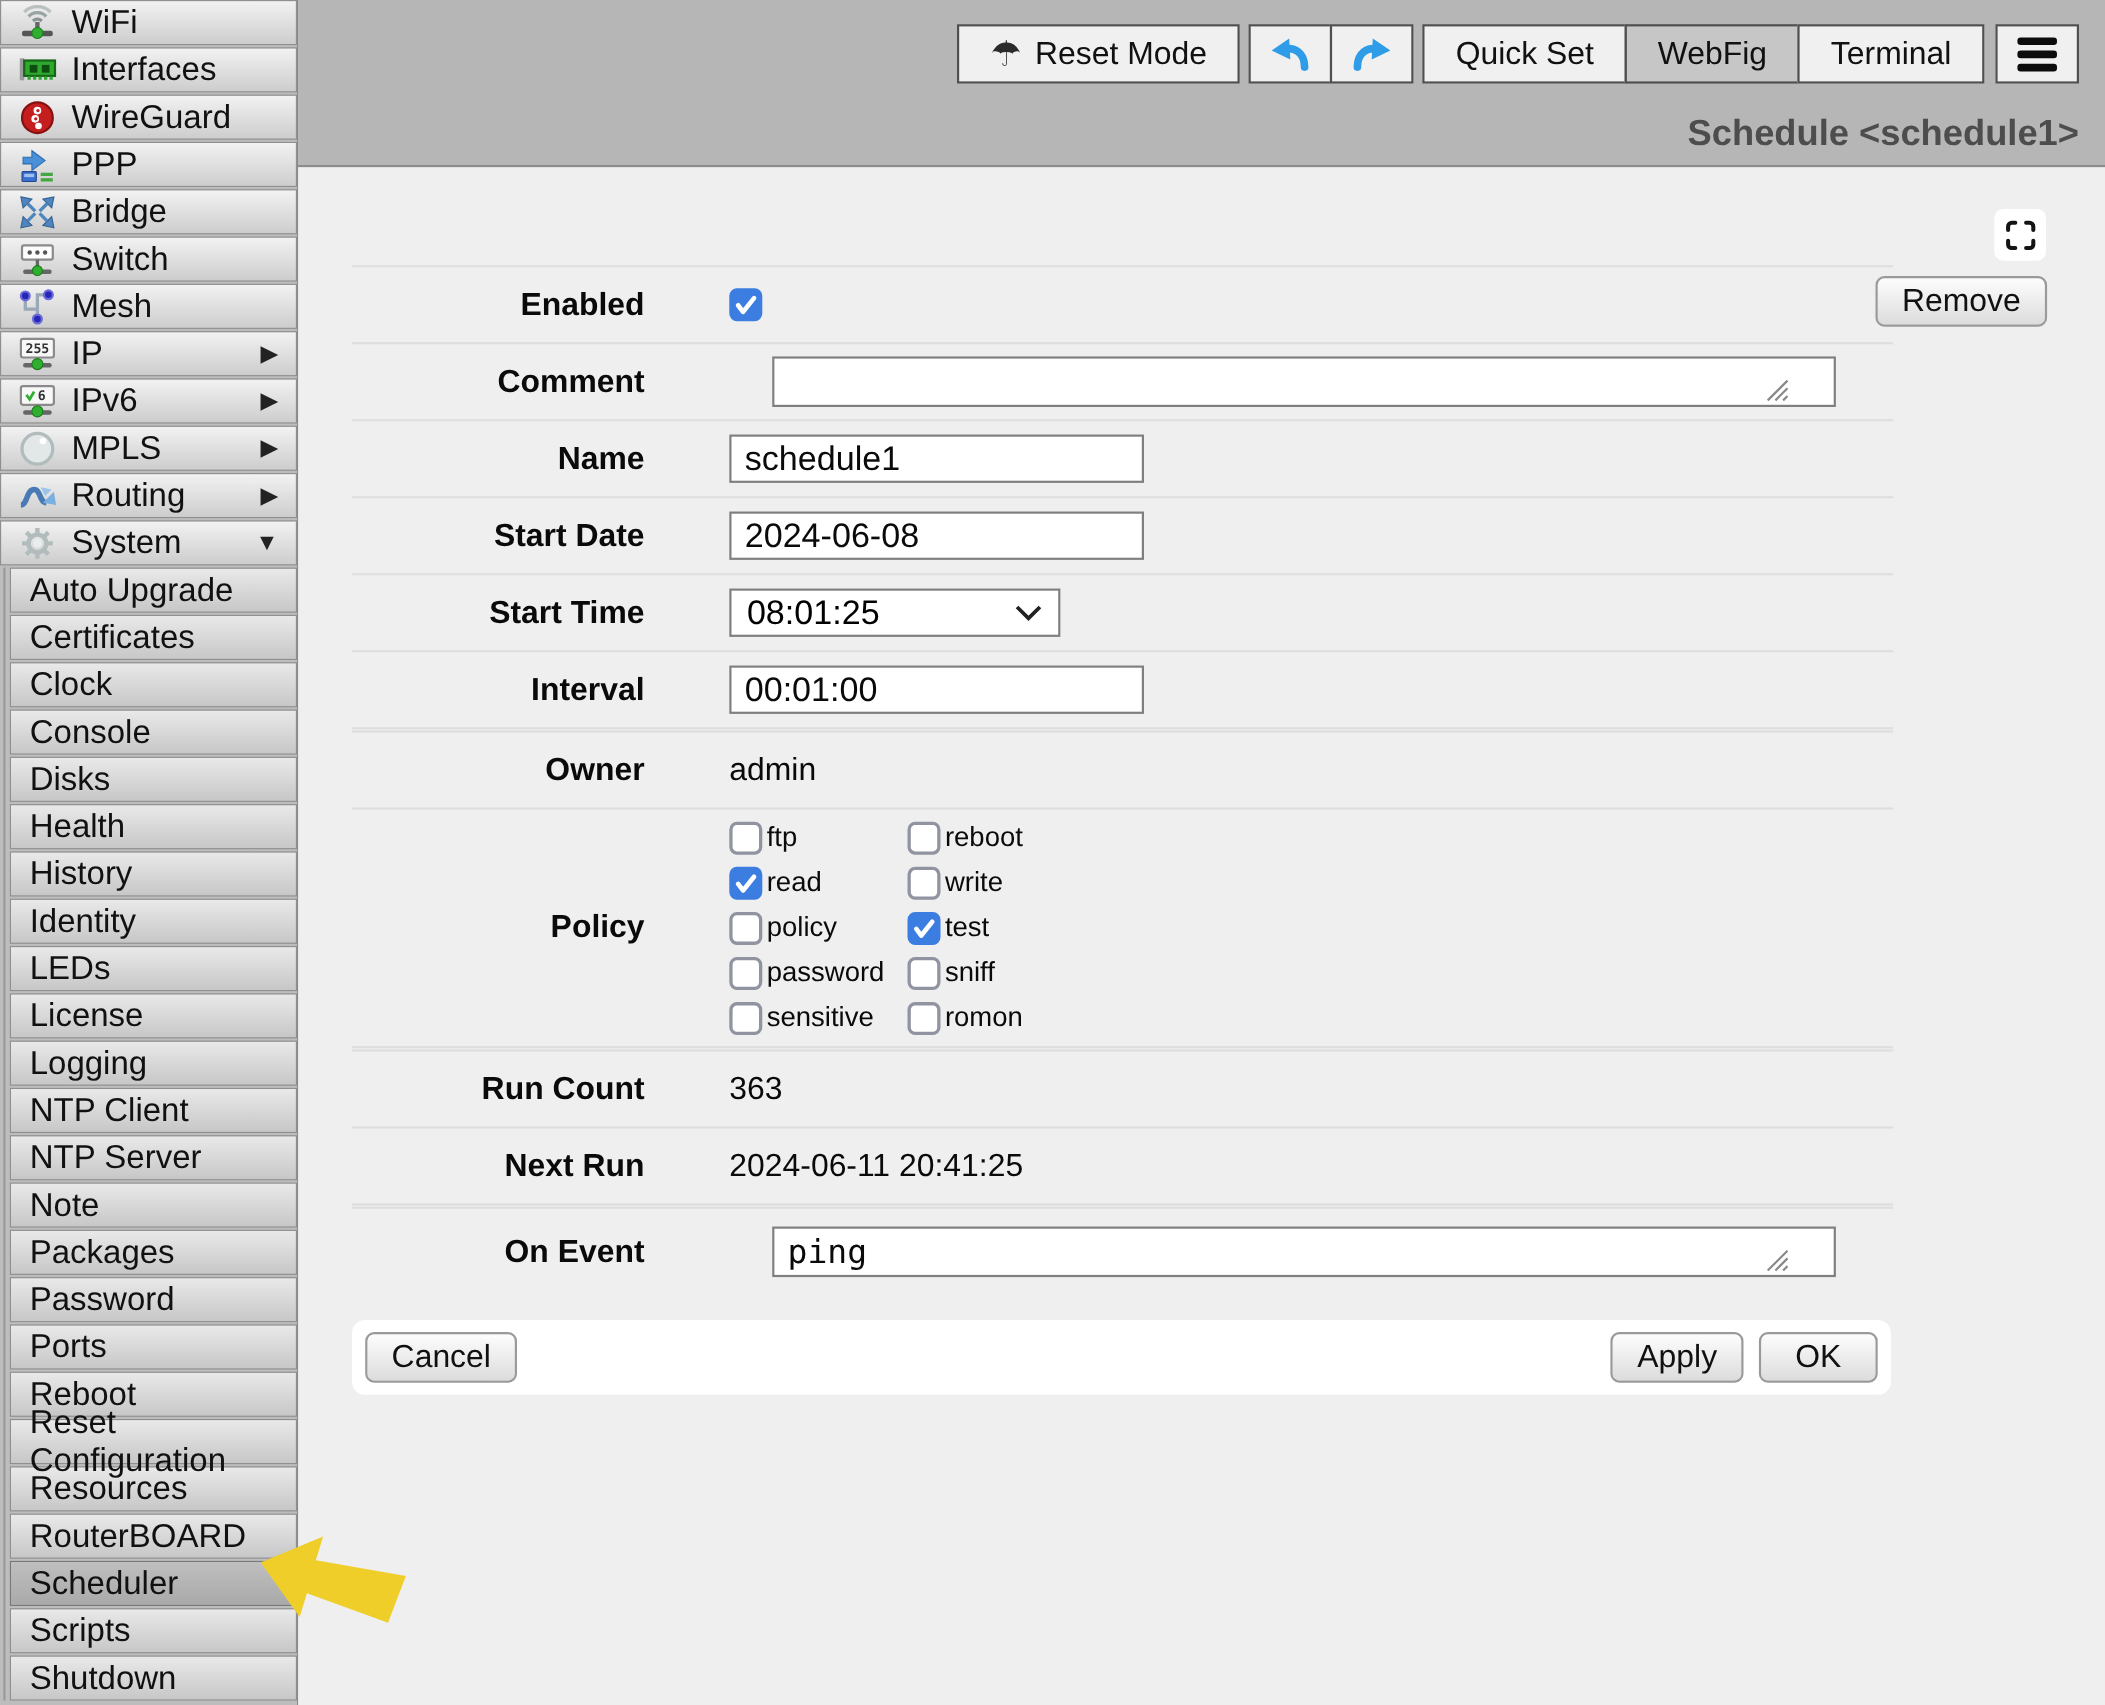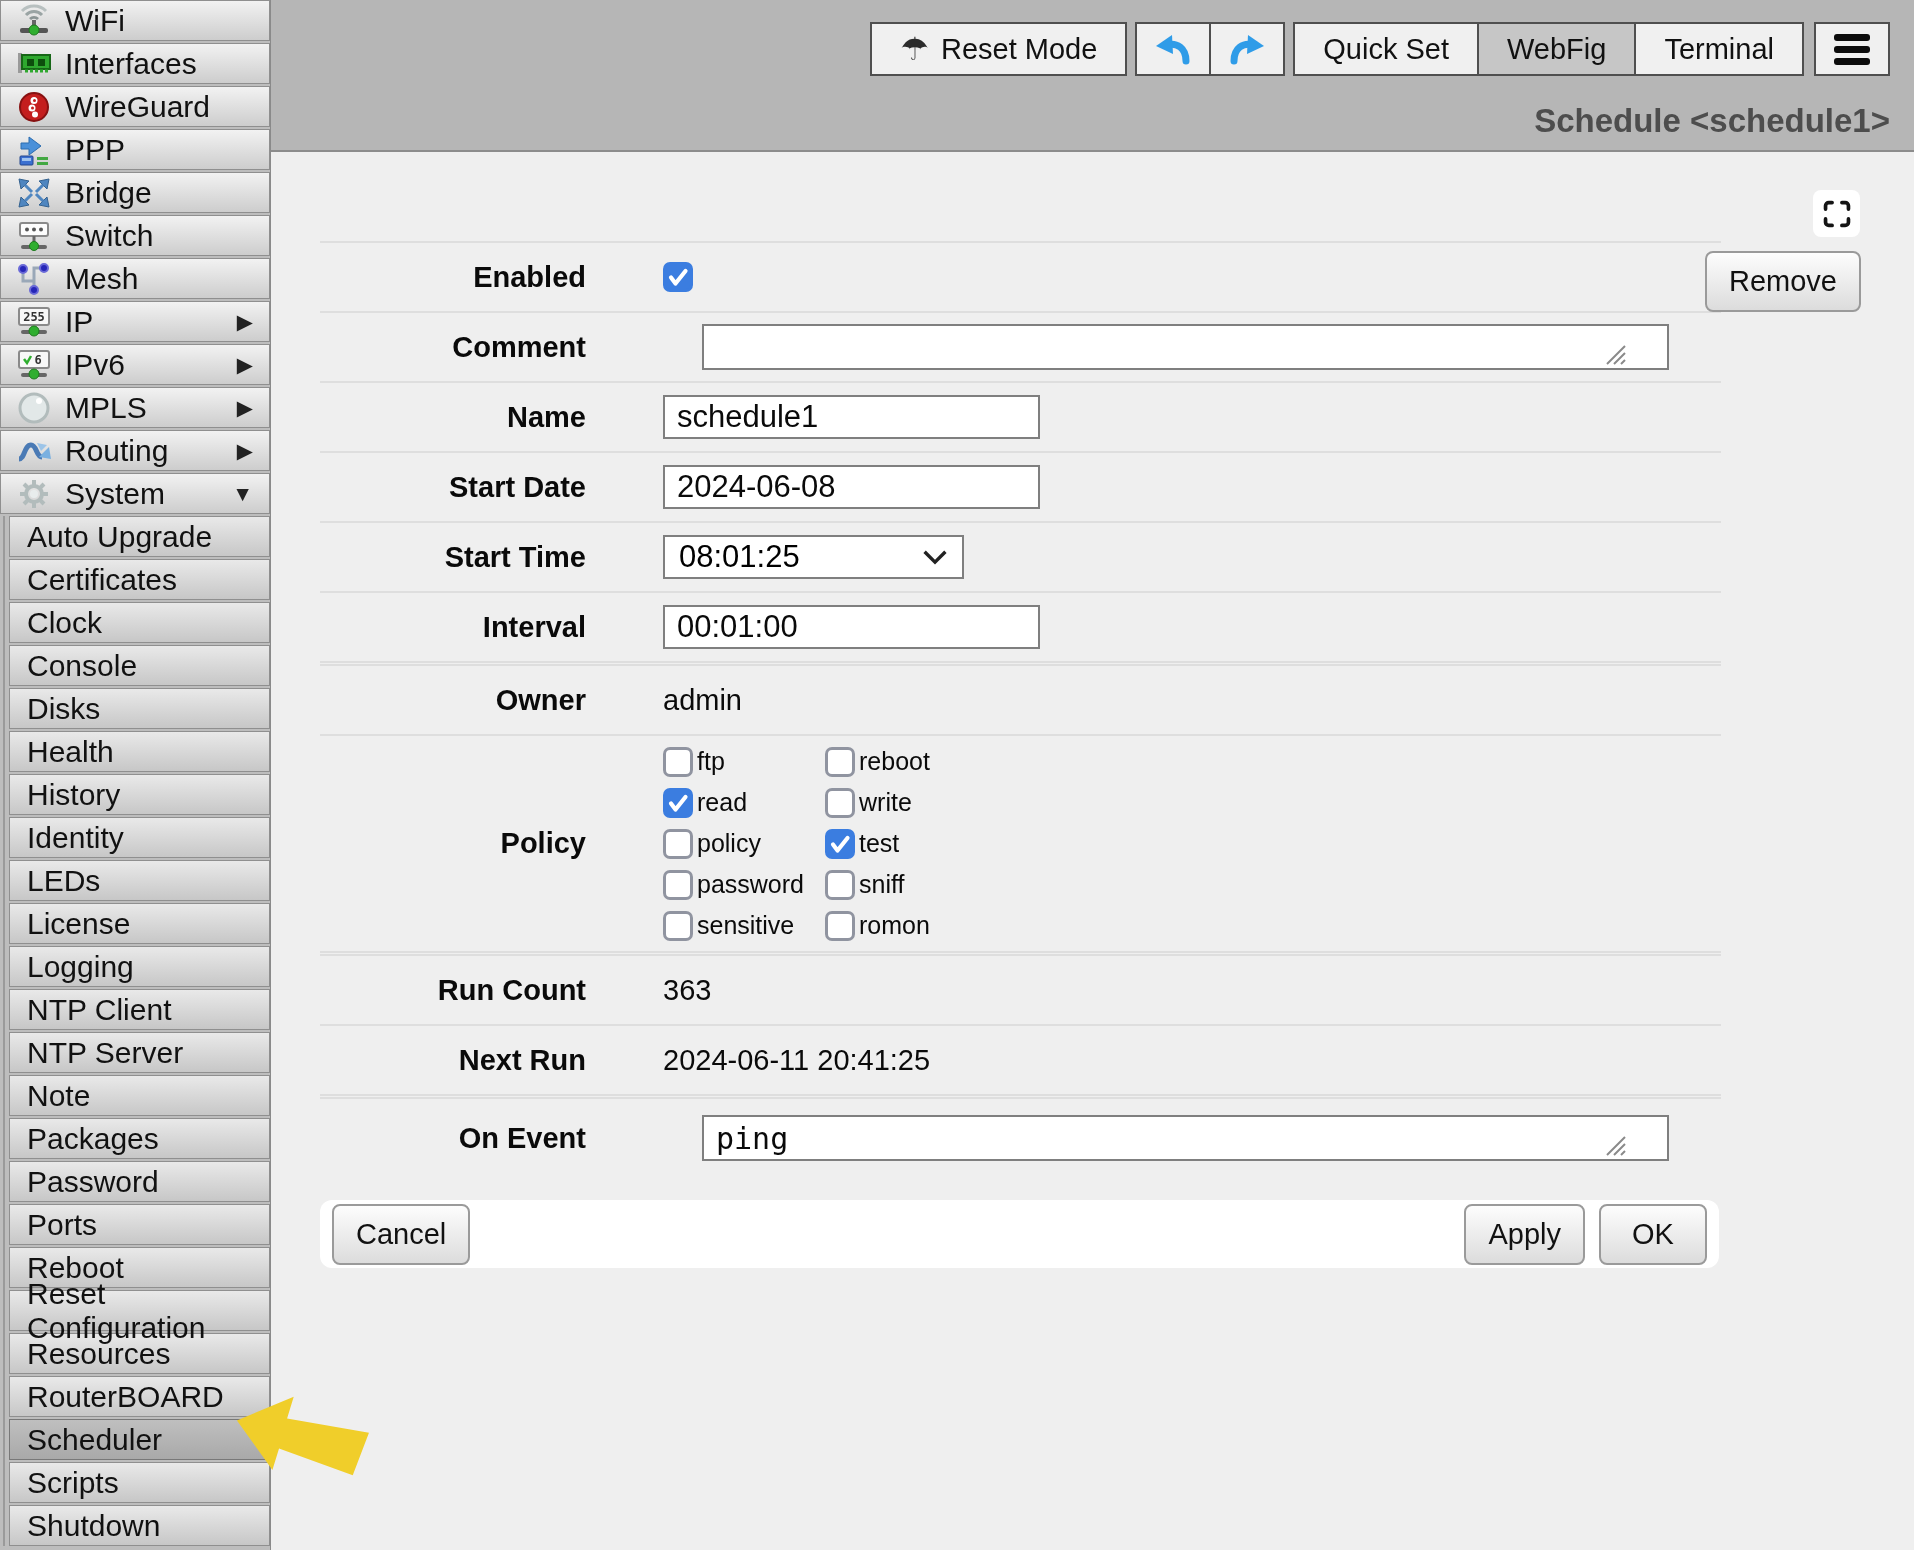--- a/index.html
+++ b/index.html
@@ -61,21 +61,21 @@
   .fs-btn {
     position:absolute; top:38px; right:54px; width:47px; height:47px;
     background:#fff; border-radius:8px; display:flex; align-items:center; justify-content:center;
     cursor:pointer;
   }
   .fs-btn svg { width:36px; height:36px; }
   .btn {
     background:linear-gradient(#fdfdfd,#dcdcdc);
     border:2px solid #9a9a9a; border-radius:8px;
     font-size:29px; color:#111; font-family:"Liberation Sans",sans-serif;
-    height:61px; padding:0 22px; cursor:pointer;
+    height:46px; padding:0 22px; cursor:pointer;
   }
   .remove-btn { position:absolute; top:99px; right:53px; }
 
   
   .form { margin-left:49px; width:1401px; padding-top:89px; }
   .sep { height:0; border-top:2px solid #dedede; }
   .sep.double { height:5px; border-bottom:2px solid #dedede; }
   .frow { display:flex; align-items:center; min-height:68px; }
   .frow.tall { min-height:215px; }
   .frow.oe { min-height:78px; }

